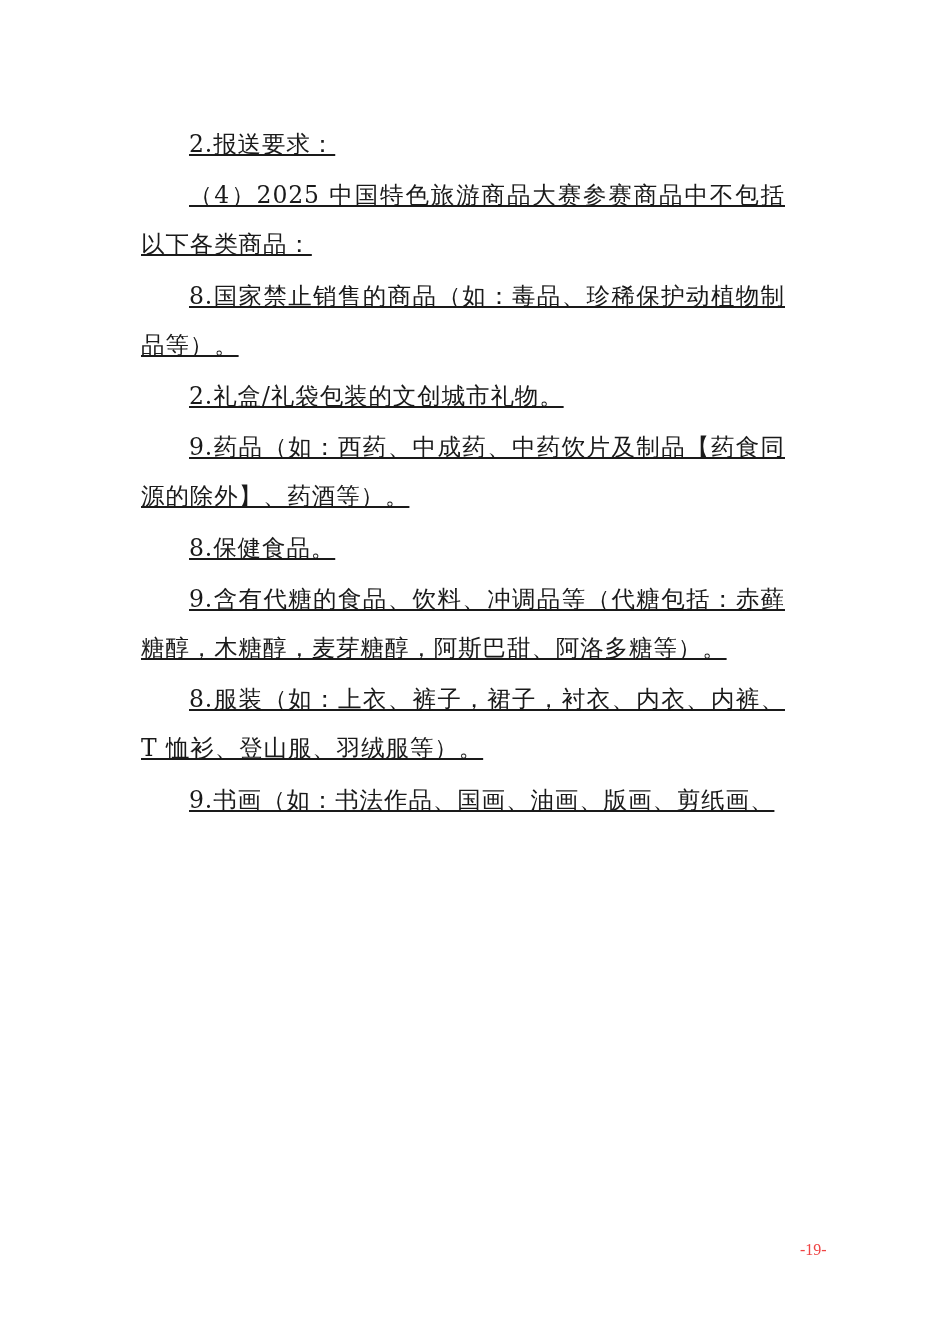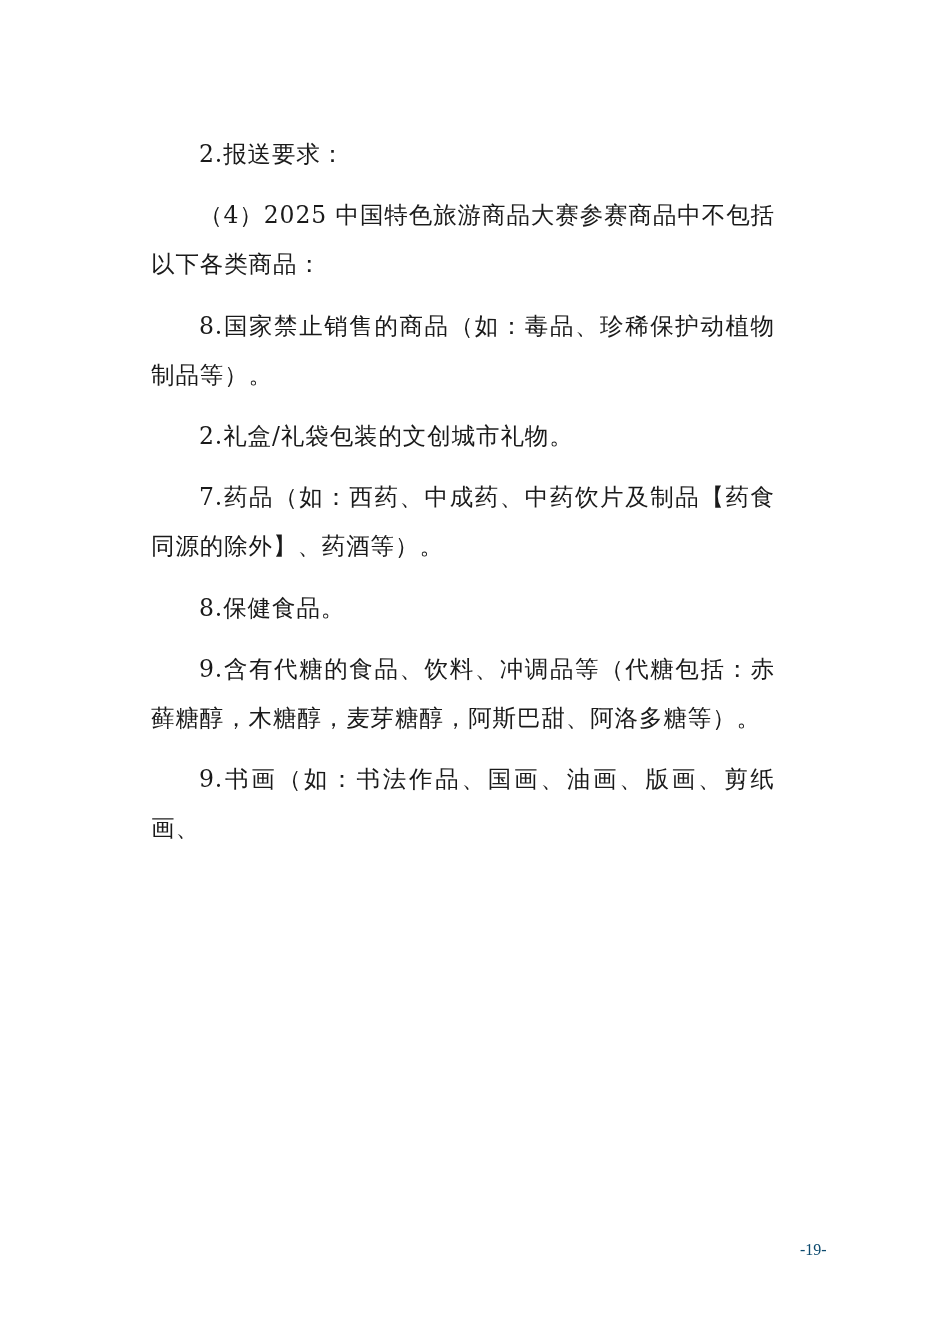--- a/index.html
+++ b/index.html
@@ -15,48 +15,50 @@
       font-family: "DejaVu Serif", "Liberation Serif", serif;
       color: #1a1a1a;
     }
     .page-body {
       position: absolute;
       left: 139px;
       top: 118px;
       width: 648px;
     }
     .para {
-      margin: 12px;
+      margin: 2px;
       font-size: 23.5px;
       line-height: 49.2px;
       letter-spacing: 0.9px;
       text-align: justify;
       text-align-last: left;
       white-space: normal;
       word-break: break-all;
+      text-decoration: underline;
     }
     .indent {
       text-indent: 48px;
     }
     .page-number {
       position: absolute;
       left: 800px;
       top: 1241px;
       font-size: 16px;
       font-family: "Liberation Serif", "DejaVu Serif", serif;
-      color: #0c4a6e;
+      color: #ef4444;
     }
   </style>
 </head>
 <body>
 
 <div class="page-body">
   <p class="para indent">2.报送要求：</p>
   <p class="para indent">（4）2025 中国特色旅游商品大赛参赛商品中不包括以下各类商品：</p>
   <p class="para indent">8.国家禁止销售的商品（如：毒品、珍稀保护动植物制品等）。</p>
   <p class="para indent">2.礼盒/礼袋包装的文创城市礼物。</p>
-  <p class="para indent">7.药品（如：西药、中成药、中药饮片及制品【药食同源的除外】、药酒等）。</p>
+  <p class="para indent">9.药品（如：西药、中成药、中药饮片及制品【药食同源的除外】、药酒等）。</p>
   <p class="para indent">8.保健食品。</p>
   <p class="para indent">9.含有代糖的食品、饮料、冲调品等（代糖包括：赤藓糖醇，木糖醇，麦芽糖醇，阿斯巴甜、阿洛多糖等）。</p>
+  <p class="para indent">8.服装（如：上衣、裤子，裙子，衬衣、内衣、内裤、T 恤衫、登山服、羽绒服等）。</p>
   <p class="para indent">9.书画（如：书法作品、国画、油画、版画、剪纸画、</p>
 </div>
 
 <div class="page-number">-19-</div>
 
 </body></html>

